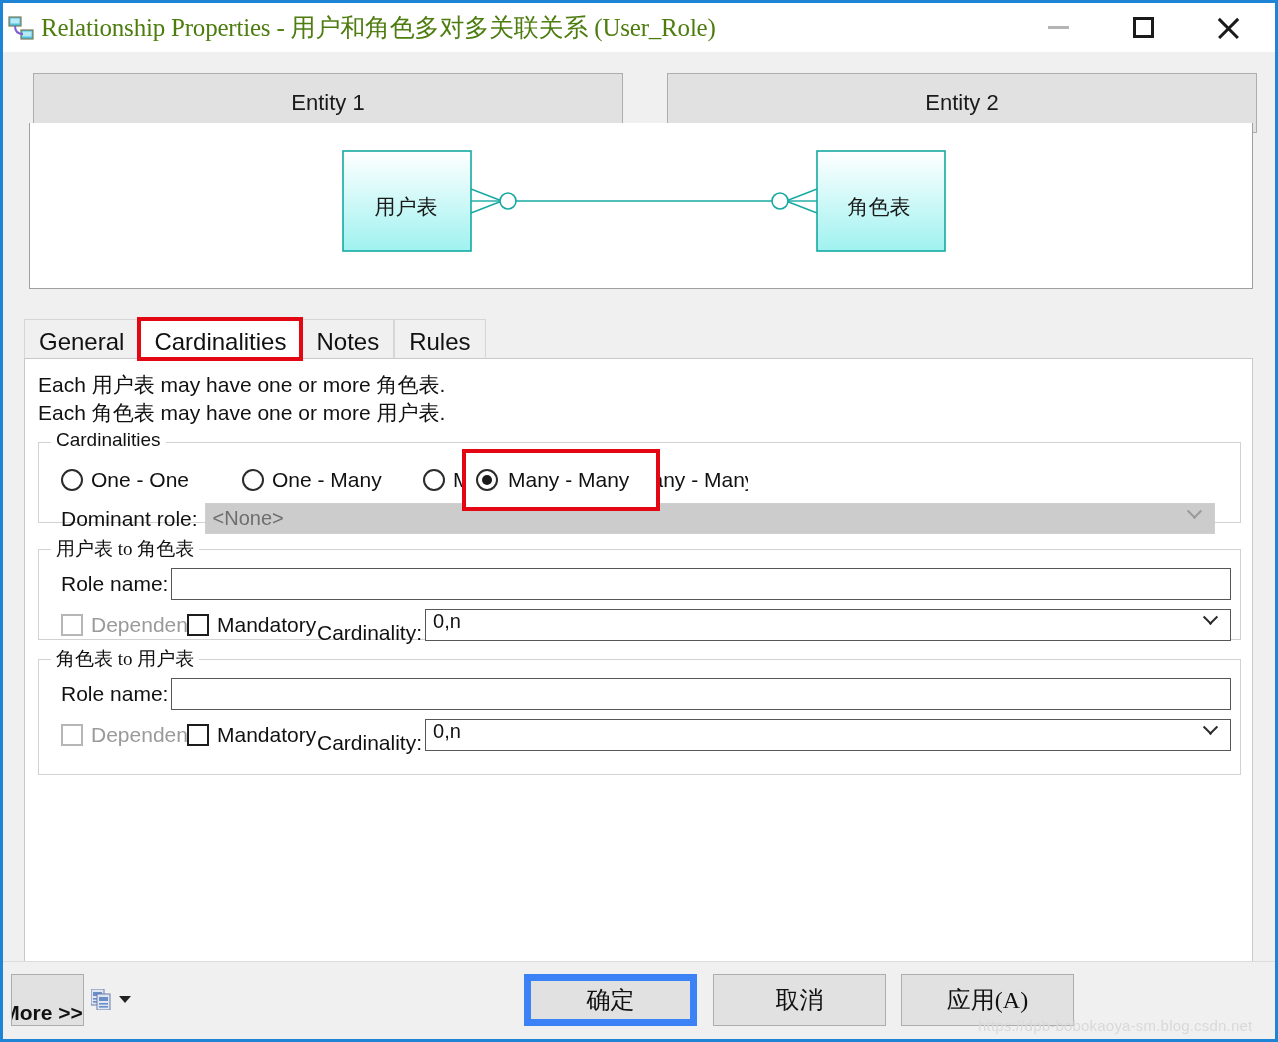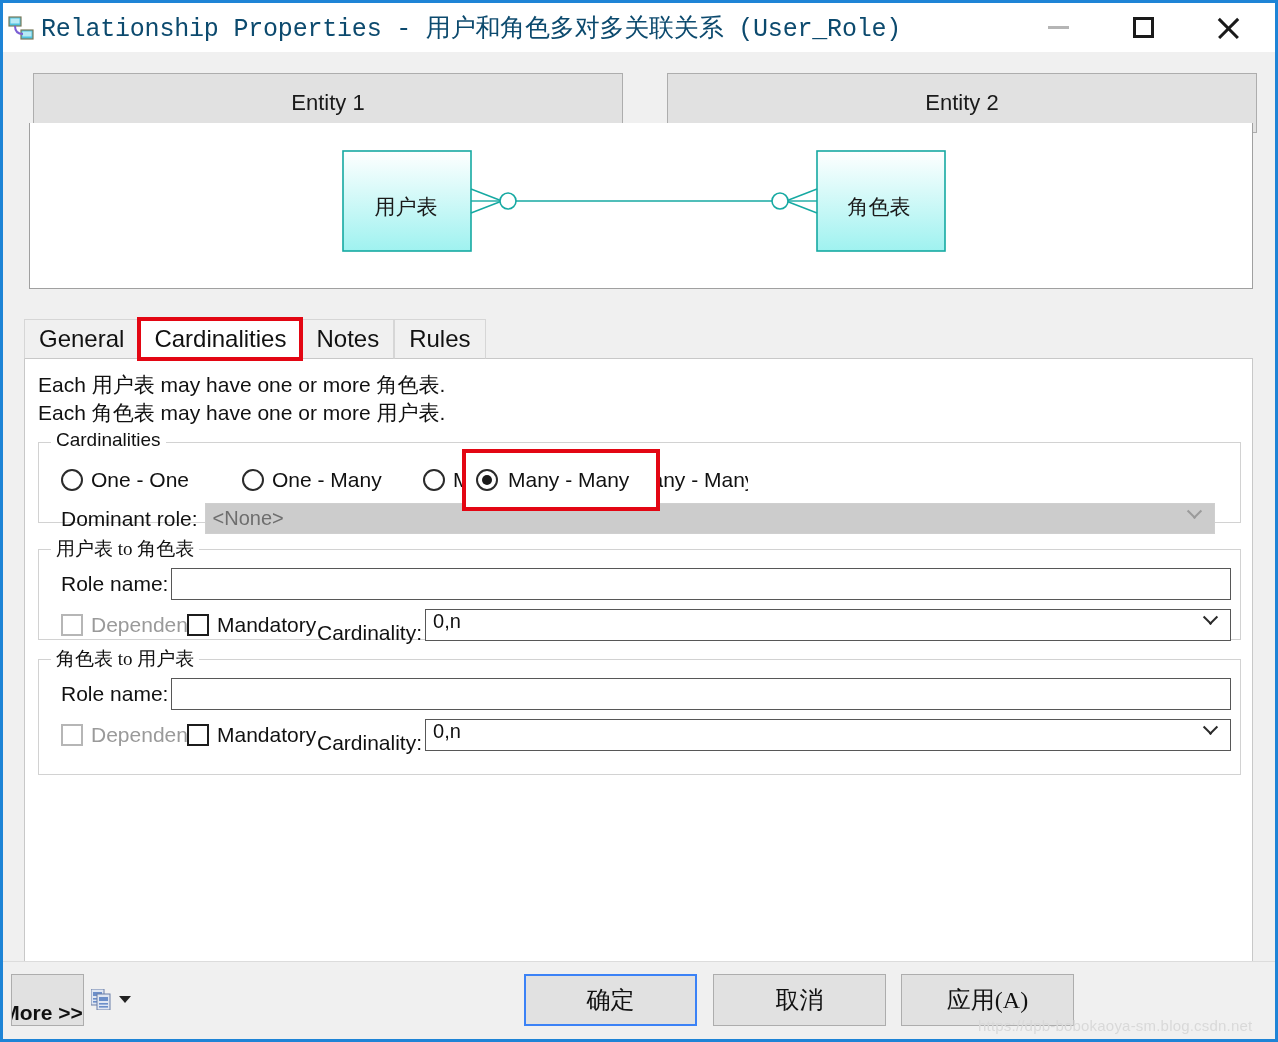--- a/index.html
+++ b/index.html
@@ -31,24 +31,24 @@
     align-items: center;
   }
   #app-icon {
     width: 28px; height: 28px;
     margin-left: 4px; margin-right: 6px;
     position: relative;
     flex: 0 0 auto;
   }
   #title-text {
     font-size: 25px;
-    color: #0c4a6e;
+    color: #4d7c0f;
     letter-spacing: -0.2px;
     white-space: nowrap;
-    font-family: Liberation Mono, monospace;
+    font-family: Liberation Serif, serif;
   }
   .win-btn {
     position: absolute;
     top: 0;
     width: 62px; height: 49px;
     display: flex; align-items: center; justify-content: center;
   }
   #btn-min { right: 186px; }
   #btn-max { right: 101px; }
   #btn-close { right: 16px; }
@@ -103,25 +103,25 @@
   #tabstrip {
     position: absolute;
     left: 21px; top: 315px;
     width: 1229px; height: 42px;
     border-bottom: 1px solid #c8c8c8;
     display: flex;
     align-items: flex-end;
   }
   .tab {
     height: 40px;
-    padding: 16px 14px;
+    padding: 8px 14px;
     background: #f0f0f0;
     border: 1px solid #d6d6d6;
     border-bottom: 1px solid #c8c8c8;
-    display: flex; align-items: center;
+    display: flex; align-items: flex-start;
     font-size: 24px;
     color: #111;
     position: relative;
   }
   .tab.active {
     background: #ffffff;
     border-bottom-color: #ffffff;
     z-index: 2;
   }
   .tab.highlighted {
@@ -334,21 +334,21 @@
     top: 12px;
     height: 52px;
     width: 173px;
     background: #e1e1e1;
     border: 1px solid #adadad;
     display: flex; align-items: center; justify-content: center;
     font-size: 24px;
     color: #111;
     font-family: "Liberation Serif", serif;
   }
-  .dlg-btn.default { border: 2px solid #3b82f6; }
+  .dlg-btn.default { border: 7px solid #3b82f6; }
   #btn-ok     { left: 521px; }
   #btn-cancel { left: 710px; }
   #btn-apply  { left: 898px; }
   #btn-help   { left: 1086px; }
 
   #watermark {
     position: absolute;
     left: 975px; bottom: 5px;
     font-size: 15px;
     color: #d9d9d9;

